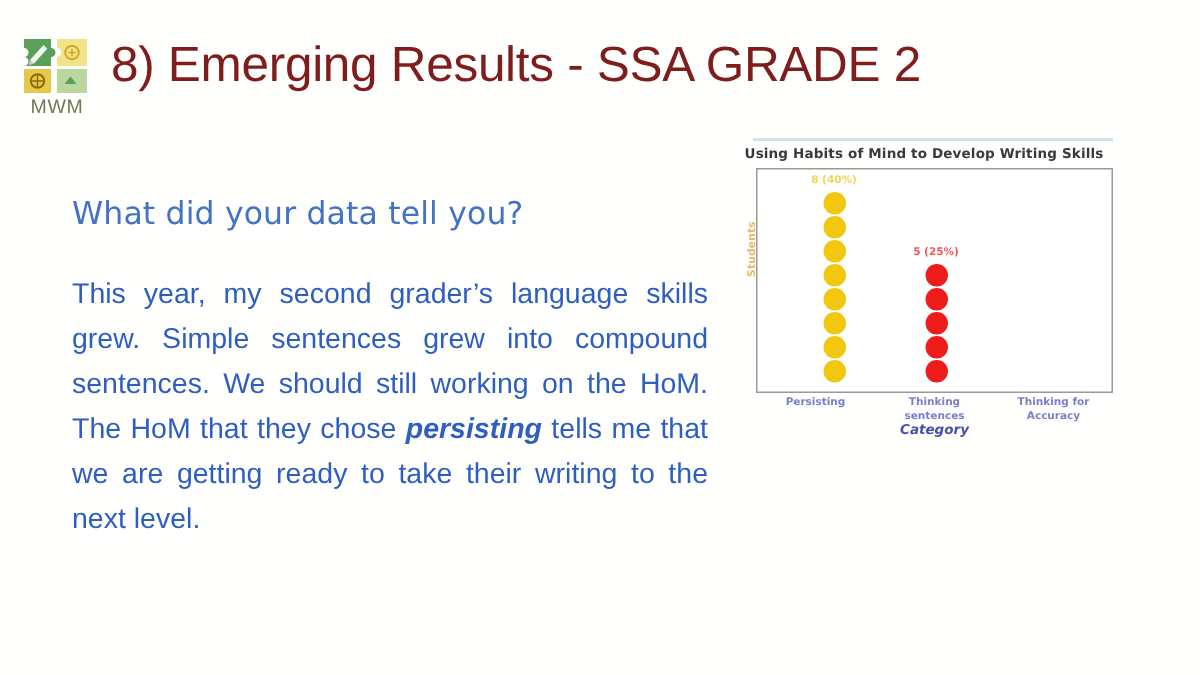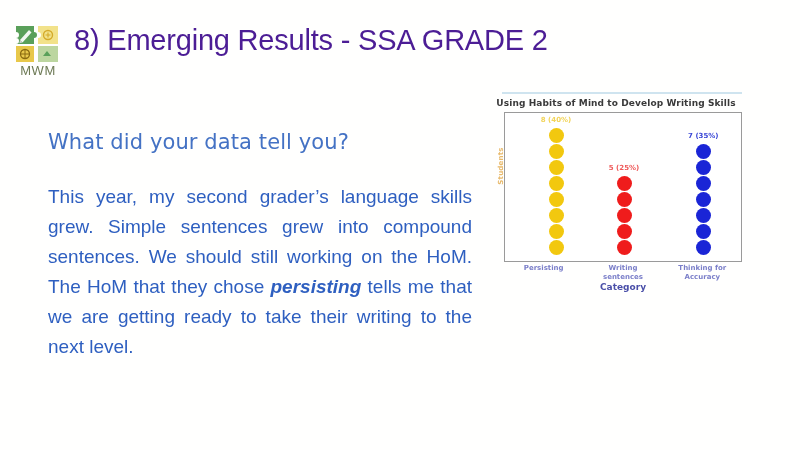--- a/index.html
+++ b/index.html
@@ -49,23 +49,23 @@
     color: #6d7a55;
     line-height: 14px;
   }
 
   
   .slide-title {
     position: absolute;
     left: 74px;
     top: 24px;
     font-family: "Liberation Sans", sans-serif;
-    font-size: 29px;
+    font-size: 33px;
     font-weight: 400;
-    color: #4c1d95;
+    color: #7f1d1d;
     letter-spacing: -0.2px;
     white-space: nowrap;
   }
 
   
   .question {
     position: absolute;
     left: 48px;
     top: 130px;
     font-family: "DejaVu Sans", sans-serif;
@@ -190,20 +190,21 @@
   .x-axis-label {
     position: absolute;
     left: 24px;
     top: 190px;
     width: 238px;
     text-align: center;
     font-family: "DejaVu Sans", sans-serif;
     font-size: 9px;
     font-weight: bold;
     color: #4a4fa8;
+    font-style: italic;
   }
 </style>
 </head>
 <body>
 
 <div class="slide">
 
   <div class="logo">
     <div class="logo-puzzle">
       <svg width="46" height="40" viewBox="0 0 46 40" xmlns="http://www.w3.org/2000/svg">
@@ -252,38 +253,28 @@
           <div class="val-label" style="color: rgb(242, 212, 90); bottom: 131px;">8  (40%)</div>
         </div>
         <div class="series" style="left: 87px;">
           <div class="dot" style="background: rgb(239, 28, 28);"></div>
           <div class="dot" style="background: rgb(239, 28, 28);"></div>
           <div class="dot" style="background: rgb(239, 28, 28);"></div>
           <div class="dot" style="background: rgb(239, 28, 28);"></div>
           <div class="dot" style="background: rgb(239, 28, 28);"></div>
           <div class="val-label" style="color: rgb(239, 90, 90); bottom: 83px;">5  (25%)</div>
         </div>
-        <div class="series" style="left: 166.333px;">
-          <div class="dot" style="background: rgb(26, 37, 214);"></div>
-          <div class="dot" style="background: rgb(26, 37, 214);"></div>
-          <div class="dot" style="background: rgb(26, 37, 214);"></div>
-          <div class="dot" style="background: rgb(26, 37, 214);"></div>
-          <div class="dot" style="background: rgb(26, 37, 214);"></div>
-          <div class="dot" style="background: rgb(26, 37, 214);"></div>
-          <div class="dot" style="background: rgb(26, 37, 214);"></div>
-          <div class="val-label" style="color: rgb(58, 71, 214); bottom: 115px;">7  (35%)</div>
-        </div>
       </div>
 
     <div class="cat-labels" id="cat-labels">
         <div class="cat-label" style="left: 3.66667px;">
           <div>Persisting</div>
         </div>
         <div class="cat-label" style="left: 83px;">
-          <div>Writing</div>
+          <div>Thinking</div>
           <div>sentences</div>
         </div>
         <div class="cat-label" style="left: 162.333px;">
           <div>Thinking for</div>
           <div>Accuracy</div>
         </div>
       </div>
 
     <div class="x-axis-label">Category</div>
   </div>

